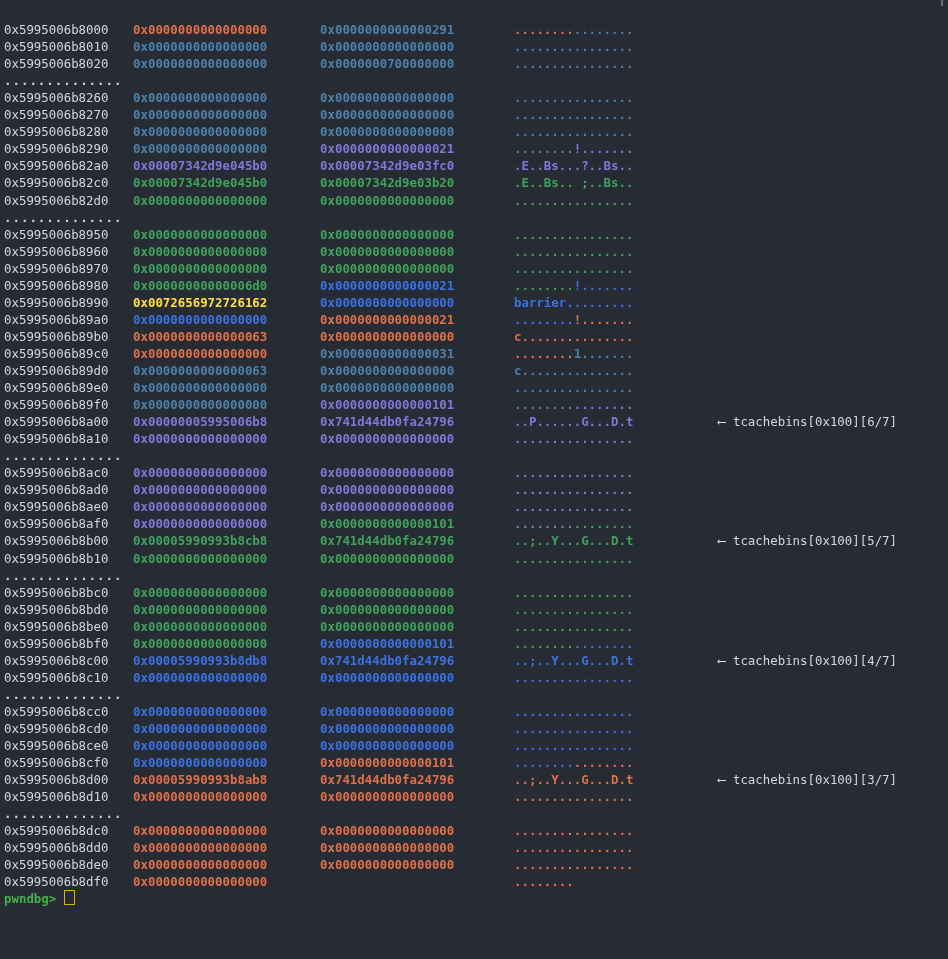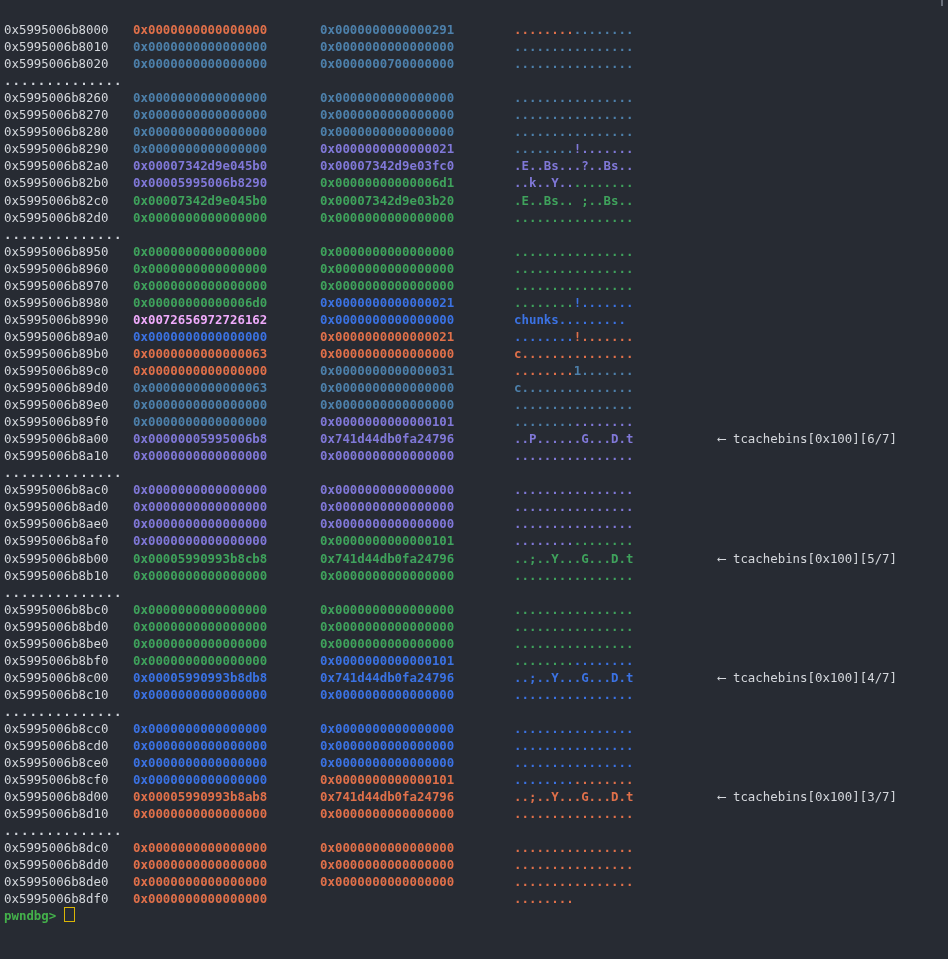--- a/index.html
+++ b/index.html
@@ -35,29 +35,28 @@
   <div id="rows">
       <div class="line"><span class="addr">0x5995006b8000</span><span class="v1" style="color: rgb(224, 112, 74);">0x0000000000000000</span><span class="v2" style="color: rgb(77, 128, 171);">0x0000000000000291</span><span class="asc"><span style="color: rgb(224, 112, 74);">........</span><span style="color: rgb(77, 128, 171);">........</span></span></div>
       <div class="line"><span class="addr">0x5995006b8010</span><span class="v1" style="color: rgb(77, 128, 171);">0x0000000000000000</span><span class="v2" style="color: rgb(77, 128, 171);">0x0000000000000000</span><span class="asc"><span style="color: rgb(77, 128, 171);">........</span><span style="color: rgb(77, 128, 171);">........</span></span></div>
       <div class="line"><span class="addr">0x5995006b8020</span><span class="v1" style="color: rgb(77, 128, 171);">0x0000000000000000</span><span class="v2" style="color: rgb(77, 128, 171);">0x0000000700000000</span><span class="asc"><span style="color: rgb(77, 128, 171);">........</span><span style="color: rgb(77, 128, 171);">........</span></span></div>
       <div class="line"><span class="trunc">..............</span></div>
       <div class="line"><span class="addr">0x5995006b8260</span><span class="v1" style="color: rgb(77, 128, 171);">0x0000000000000000</span><span class="v2" style="color: rgb(77, 128, 171);">0x0000000000000000</span><span class="asc"><span style="color: rgb(77, 128, 171);">........</span><span style="color: rgb(77, 128, 171);">........</span></span></div>
       <div class="line"><span class="addr">0x5995006b8270</span><span class="v1" style="color: rgb(77, 128, 171);">0x0000000000000000</span><span class="v2" style="color: rgb(77, 128, 171);">0x0000000000000000</span><span class="asc"><span style="color: rgb(77, 128, 171);">........</span><span style="color: rgb(77, 128, 171);">........</span></span></div>
       <div class="line"><span class="addr">0x5995006b8280</span><span class="v1" style="color: rgb(77, 128, 171);">0x0000000000000000</span><span class="v2" style="color: rgb(77, 128, 171);">0x0000000000000000</span><span class="asc"><span style="color: rgb(77, 128, 171);">........</span><span style="color: rgb(77, 128, 171);">........</span></span></div>
       <div class="line"><span class="addr">0x5995006b8290</span><span class="v1" style="color: rgb(77, 128, 171);">0x0000000000000000</span><span class="v2" style="color: rgb(128, 120, 216);">0x0000000000000021</span><span class="asc"><span style="color: rgb(77, 128, 171);">........</span><span style="color: rgb(128, 120, 216);">!.......</span></span></div>
       <div class="line"><span class="addr">0x5995006b82a0</span><span class="v1" style="color: rgb(128, 120, 216);">0x00007342d9e045b0</span><span class="v2" style="color: rgb(128, 120, 216);">0x00007342d9e03fc0</span><span class="asc"><span style="color: rgb(128, 120, 216);">.E..Bs..</span><span style="color: rgb(128, 120, 216);">.?..Bs..</span></span></div>
-      <div class="line"><span class="addr">0x5995006b82b0</span><span class="v1" style="color: rgb(128, 120, 216);">0x00005995006b8290</span><span class="v2" style="color: rgb(63, 162, 92);">0x00000000000006d1</span><span class="asc"><span style="color: rgb(128, 120, 216);">..k..Y..</span><span style="color: rgb(63, 162, 92);">........</span></span></div>
       <div class="line"><span class="addr">0x5995006b82c0</span><span class="v1" style="color: rgb(63, 162, 92);">0x00007342d9e045b0</span><span class="v2" style="color: rgb(63, 162, 92);">0x00007342d9e03b20</span><span class="asc"><span style="color: rgb(63, 162, 92);">.E..Bs..</span><span style="color: rgb(63, 162, 92);"> ;..Bs..</span></span></div>
       <div class="line"><span class="addr">0x5995006b82d0</span><span class="v1" style="color: rgb(63, 162, 92);">0x0000000000000000</span><span class="v2" style="color: rgb(63, 162, 92);">0x0000000000000000</span><span class="asc"><span style="color: rgb(63, 162, 92);">........</span><span style="color: rgb(63, 162, 92);">........</span></span></div>
       <div class="line"><span class="trunc">..............</span></div>
       <div class="line"><span class="addr">0x5995006b8950</span><span class="v1" style="color: rgb(63, 162, 92);">0x0000000000000000</span><span class="v2" style="color: rgb(63, 162, 92);">0x0000000000000000</span><span class="asc"><span style="color: rgb(63, 162, 92);">........</span><span style="color: rgb(63, 162, 92);">........</span></span></div>
       <div class="line"><span class="addr">0x5995006b8960</span><span class="v1" style="color: rgb(63, 162, 92);">0x0000000000000000</span><span class="v2" style="color: rgb(63, 162, 92);">0x0000000000000000</span><span class="asc"><span style="color: rgb(63, 162, 92);">........</span><span style="color: rgb(63, 162, 92);">........</span></span></div>
       <div class="line"><span class="addr">0x5995006b8970</span><span class="v1" style="color: rgb(63, 162, 92);">0x0000000000000000</span><span class="v2" style="color: rgb(63, 162, 92);">0x0000000000000000</span><span class="asc"><span style="color: rgb(63, 162, 92);">........</span><span style="color: rgb(63, 162, 92);">........</span></span></div>
       <div class="line"><span class="addr">0x5995006b8980</span><span class="v1" style="color: rgb(63, 162, 92);">0x00000000000006d0</span><span class="v2" style="color: rgb(59, 114, 227);">0x0000000000000021</span><span class="asc"><span style="color: rgb(63, 162, 92);">........</span><span style="color: rgb(59, 114, 227);">!.......</span></span></div>
-      <div class="line"><span class="addr">0x5995006b8990</span><span class="v1" style="color: #f0abfc;">0x0072656972726162</span><span class="v2" style="color: rgb(59, 114, 227);">0x0000000000000000</span><span class="asc"><span style="color: rgb(59, 114, 227);">chunks.</span><span style="color: rgb(59, 114, 227);">........</span></span></div>
+      <div class="line"><span class="addr">0x5995006b8990</span><span class="v1" style="color: #fde047;">0x0072656972726162</span><span class="v2" style="color: rgb(59, 114, 227);">0x0000000000000000</span><span class="asc"><span style="color: rgb(59, 114, 227);">barrier.</span><span style="color: rgb(59, 114, 227);">........</span></span></div>
       <div class="line"><span class="addr">0x5995006b89a0</span><span class="v1" style="color: rgb(59, 114, 227);">0x0000000000000000</span><span class="v2" style="color: rgb(224, 112, 74);">0x0000000000000021</span><span class="asc"><span style="color: rgb(59, 114, 227);">........</span><span style="color: rgb(224, 112, 74);">!.......</span></span></div>
       <div class="line"><span class="addr">0x5995006b89b0</span><span class="v1" style="color: rgb(224, 112, 74);">0x0000000000000063</span><span class="v2" style="color: rgb(224, 112, 74);">0x0000000000000000</span><span class="asc"><span style="color: rgb(224, 112, 74);">c.......</span><span style="color: rgb(224, 112, 74);">........</span></span></div>
       <div class="line"><span class="addr">0x5995006b89c0</span><span class="v1" style="color: rgb(224, 112, 74);">0x0000000000000000</span><span class="v2" style="color: rgb(77, 128, 171);">0x0000000000000031</span><span class="asc"><span style="color: rgb(224, 112, 74);">........</span><span style="color: rgb(77, 128, 171);">1.......</span></span></div>
       <div class="line"><span class="addr">0x5995006b89d0</span><span class="v1" style="color: rgb(77, 128, 171);">0x0000000000000063</span><span class="v2" style="color: rgb(77, 128, 171);">0x0000000000000000</span><span class="asc"><span style="color: rgb(77, 128, 171);">c.......</span><span style="color: rgb(77, 128, 171);">........</span></span></div>
       <div class="line"><span class="addr">0x5995006b89e0</span><span class="v1" style="color: rgb(77, 128, 171);">0x0000000000000000</span><span class="v2" style="color: rgb(77, 128, 171);">0x0000000000000000</span><span class="asc"><span style="color: rgb(77, 128, 171);">........</span><span style="color: rgb(77, 128, 171);">........</span></span></div>
       <div class="line"><span class="addr">0x5995006b89f0</span><span class="v1" style="color: rgb(77, 128, 171);">0x0000000000000000</span><span class="v2" style="color: rgb(128, 120, 216);">0x0000000000000101</span><span class="asc"><span style="color: rgb(77, 128, 171);">........</span><span style="color: rgb(128, 120, 216);">........</span></span></div>
       <div class="line"><span class="addr">0x5995006b8a00</span><span class="v1" style="color: rgb(128, 120, 216);">0x00000005995006b8</span><span class="v2" style="color: rgb(128, 120, 216);">0x741d44db0fa24796</span><span class="asc"><span style="color: rgb(128, 120, 216);">..P.....</span><span style="color: rgb(128, 120, 216);">.G...D.t</span></span><span class="note">⟵ tcachebins[0x100][6/7]</span></div>
       <div class="line"><span class="addr">0x5995006b8a10</span><span class="v1" style="color: rgb(128, 120, 216);">0x0000000000000000</span><span class="v2" style="color: rgb(128, 120, 216);">0x0000000000000000</span><span class="asc"><span style="color: rgb(128, 120, 216);">........</span><span style="color: rgb(128, 120, 216);">........</span></span></div>
       <div class="line"><span class="trunc">..............</span></div>
       <div class="line"><span class="addr">0x5995006b8ac0</span><span class="v1" style="color: rgb(128, 120, 216);">0x0000000000000000</span><span class="v2" style="color: rgb(128, 120, 216);">0x0000000000000000</span><span class="asc"><span style="color: rgb(128, 120, 216);">........</span><span style="color: rgb(128, 120, 216);">........</span></span></div>

